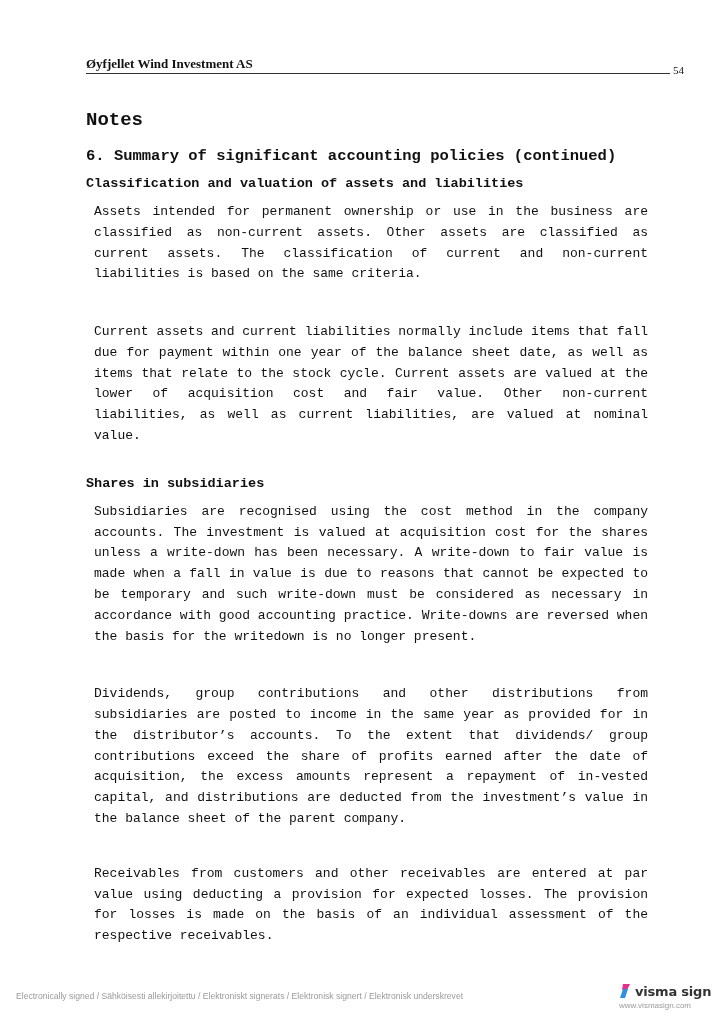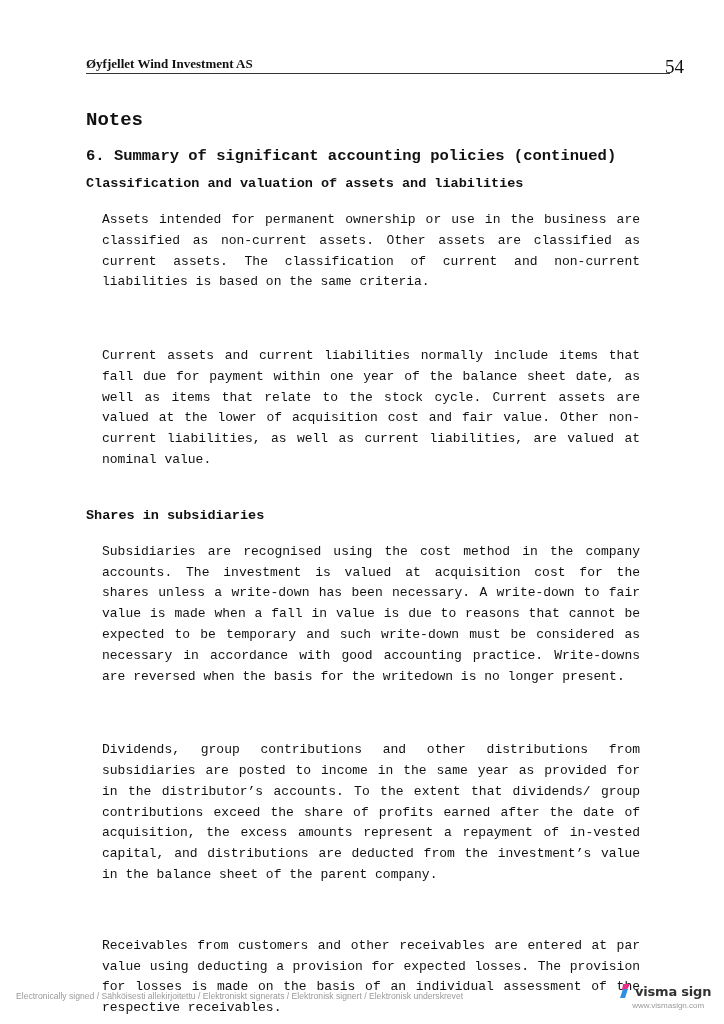--- a/index.html
+++ b/index.html
@@ -1,32 +1,32 @@
 <!DOCTYPE html>
 <html><head>
   <meta charset="utf-8">
   <style>
     html, body { margin: 0; padding: 0; background: #ffffff; }
     body { width: 724px; height: 1024px; position: relative; overflow: hidden; font-family: "Liberation Serif", "DejaVu Serif", serif; color: #111; }
     .header { position: absolute; left: 86px; top: 56px; width: 584px; height: 17px; border-bottom: 1.5px solid #333; }
     .header .company { position: absolute; left: 0; top: 0; font-size: 13px; font-weight: bold; }
-    .header .pageno { position: absolute; right: -14px; top: 0; font-size: 19px; }
+    .header .pageno { position: absolute; right: -14px; top: 8px; font-size: 11px; }
     .content { position: absolute; left: 86px; top: 108px; width: 570px; font-family: Liberation Mono, monospace; }
     h1 { font-size: 19px; font-weight: bold; margin: 0 0 14px 0; line-height: 24px; }
     h2 { font-size: 15.5px; font-weight: bold; margin: 0 0 7px 0; line-height: 20px; }
     h3 { font-size: 13.5px; font-weight: bold; margin: 0; line-height: 21px; }
-    p { font-size: 13px; line-height: 20.8px; margin: 16px; text-align: justify; }
+    p { font-size: 13px; line-height: 20.8px; margin: 8px; text-align: justify; }
     .gap { height: 20.8px; }
     .gap-sm { height: 18px; }
     .footer-left { position: absolute; left: 16px; top: 990px; font-family: Liberation Sans, sans-serif; font-size: 8.6px; color: #9a9a9a; line-height: 13px; }
-    .brand { position: absolute; left: 619px; top: 983px; font-family: "DejaVu Sans", "Liberation Sans", sans-serif; text-align: center; }
+    .brand { position: absolute; left: 619px; top: 983px; font-family: "DejaVu Sans", "Liberation Sans", sans-serif; }
     .brand-row { display: flex; align-items: center; }
     .brand-icon { width: 12px; height: 16px; margin-right: 4px; }
     .brand-name { font-size: 13px; font-weight: bold; color: #333; letter-spacing: -0.2px; }
-    .brand-url { font-family: "Liberation Sans", "DejaVu Sans", sans-serif; font-size: 8px; color: #9a9a9a; margin-left: 6px; margin-top: 2px; }
+    .brand-url { font-family: "Liberation Sans", "DejaVu Sans", sans-serif; font-size: 8px; color: #9a9a9a; margin-top: 2px; }
   </style>
 </head>
 <body>
 
 <div class="header">
   <span class="company">Øyfjellet Wind Investment AS</span>
   <span class="pageno">54</span>
 </div>
 
 <div class="content">

